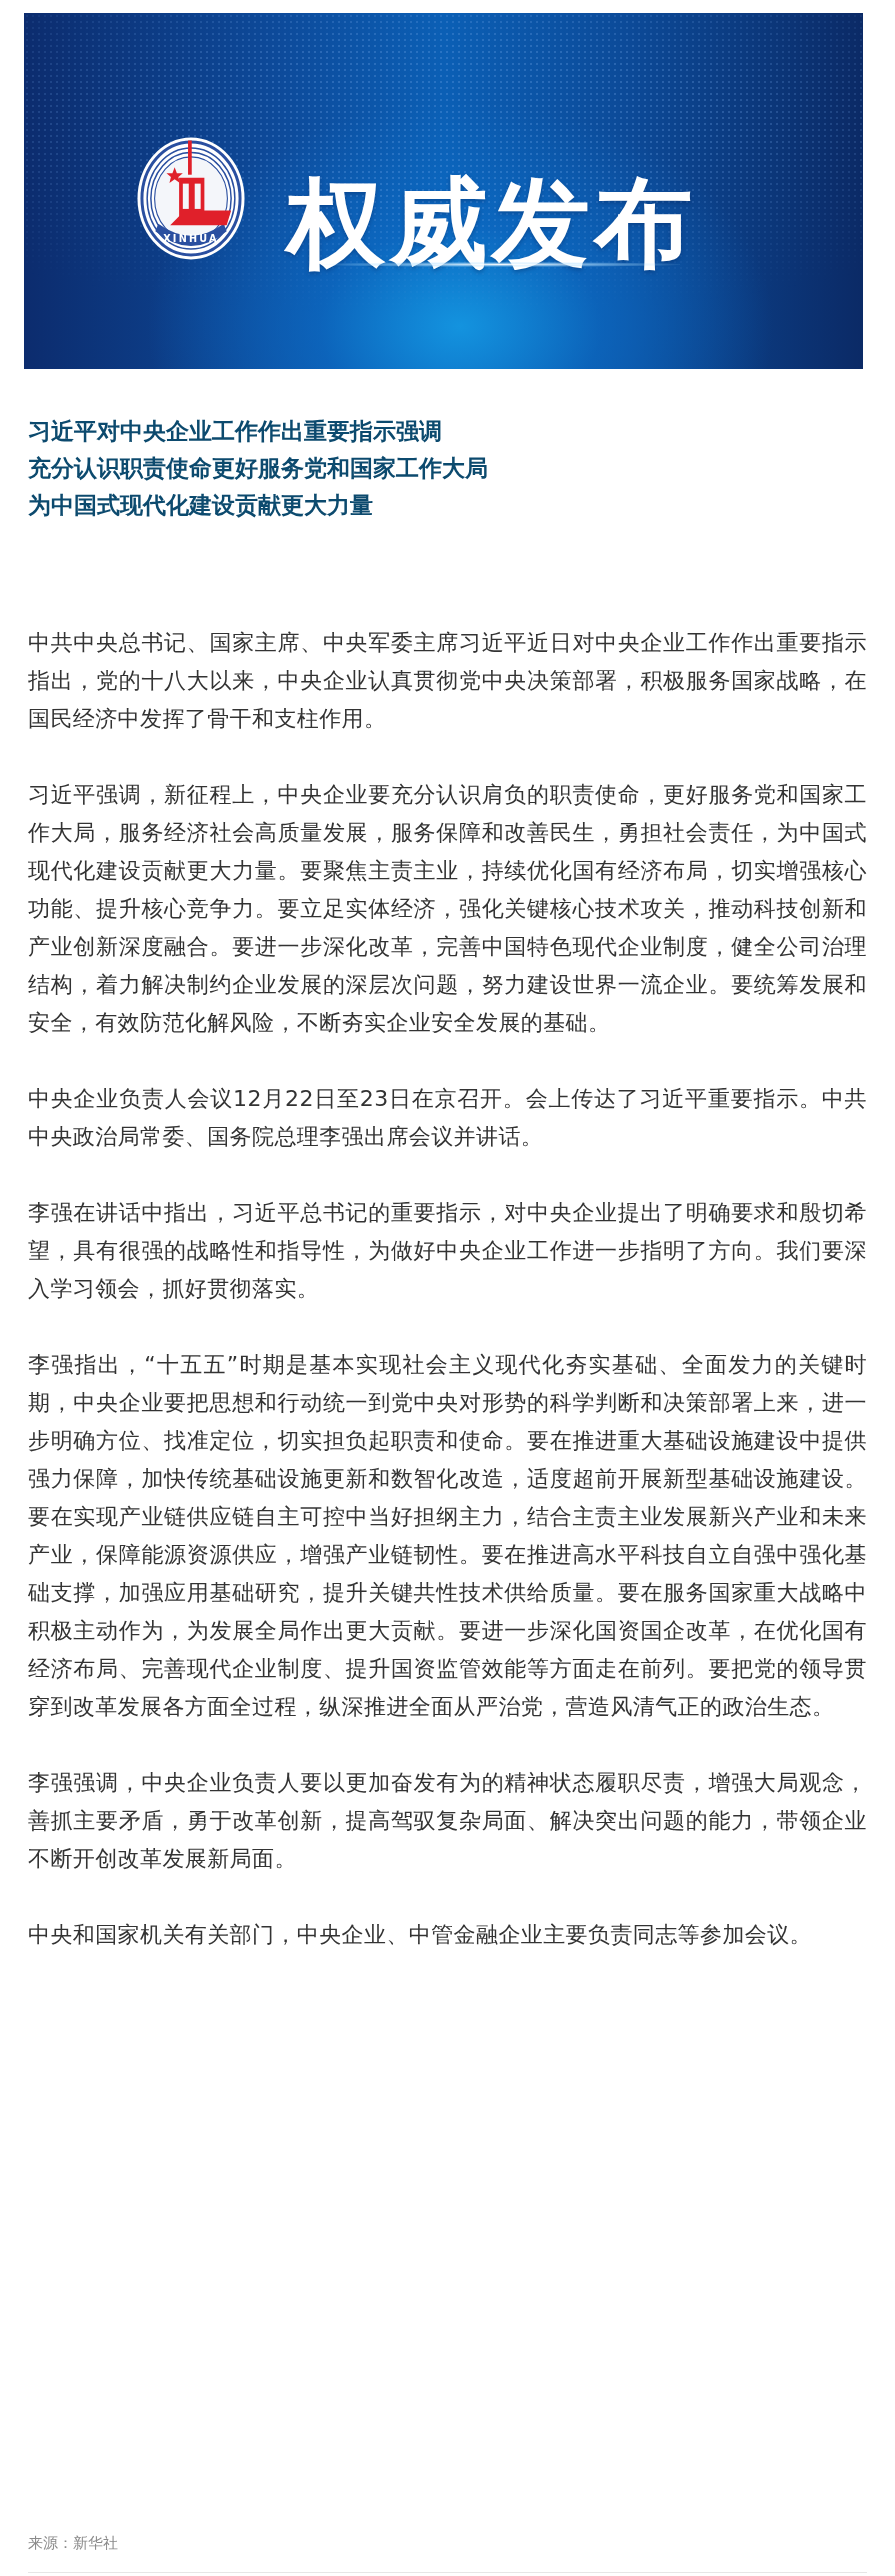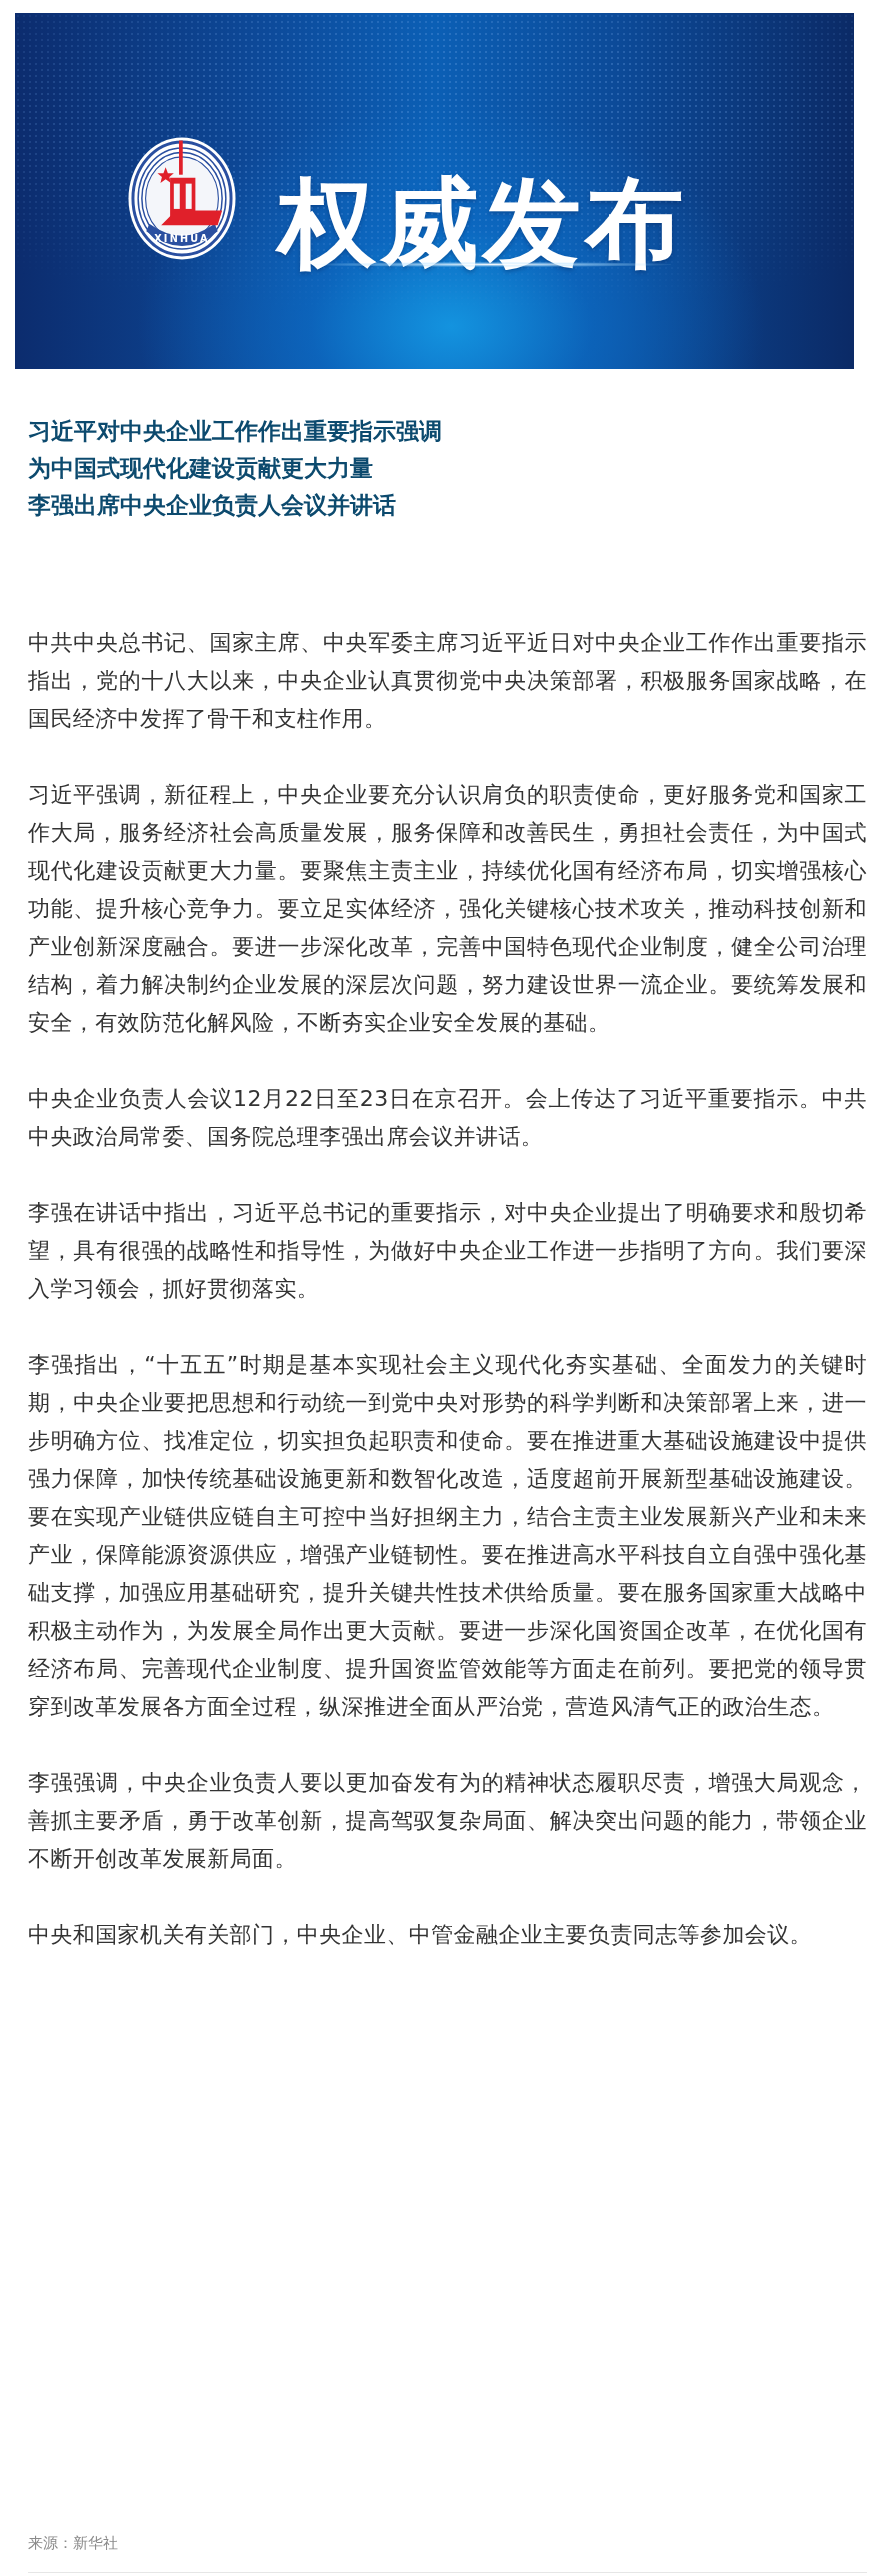--- a/index.html
+++ b/index.html
@@ -6,21 +6,21 @@
   body {
     width: 895px;
     height: 2576px;
     position: relative;
     overflow: hidden;
     font-family: "DejaVu Sans", "Liberation Sans", sans-serif;
     color: #333333;
   }
   .banner {
     position: absolute;
-    left: 15px; top: 13.4px;
+    left: 24px; top: 13.4px;
     width: 839px; height: 356px;
     overflow: hidden;
     background:
       radial-gradient(ellipse 313px 224px at 52% 88%, rgba(20,150,225,0.95) 0%, rgba(12,110,200,0.65) 45%, rgba(10,70,160,0) 100%),
       linear-gradient(90deg, #0c2c6e 0%, #0d4a9a 30%, #0b5fb5 50%, #0c4a98 72%, #0b2a66 100%);
   }
   .banner .dots {
     position: absolute; inset: 0;
     background-image: radial-gradient(circle, rgba(120,170,235,0.28) 0.9px, transparent 1.2px);
     background-size: 6px 6px;
@@ -94,22 +94,22 @@
     <rect x="63" y="64" width="8" height="34" fill="#f4f6fa"></rect>
     <rect x="79" y="64" width="8" height="34" fill="#f4f6fa"></rect>
     <polygon points="52,42 55,50 63,50 57,55 59,63 52,58 45,63 47,55 41,50 49,50" fill="#e0202a"></polygon>
   </svg>
   <div class="banner-title">权威发布</div>
   <div class="title-glow"></div>
 </div>
 
 <div class="headline">
   <div class="headline-line">习近平对中央企业工作作出重要指示强调</div>
+  <div class="headline-line">充分认识职责使命更好服务党和国家工作大局</div>
   <div class="headline-line">为中国式现代化建设贡献更大力量</div>
-  <div class="headline-line">李强出席中央企业负责人会议并讲话</div>
 </div>
 
 <div class="article">
   <p class="para">中共中央总书记、国家主席、中央军委主席习近平近日对中央企业工作作出重要指示指出，党的十八大以来，中央企业认真贯彻党中央决策部署，积极服务国家战略，在国民经济中发挥了骨干和支柱作用。</p>
   <p class="para">习近平强调，新征程上，中央企业要充分认识肩负的职责使命，更好服务党和国家工作大局，服务经济社会高质量发展，服务保障和改善民生，勇担社会责任，为中国式现代化建设贡献更大力量。要聚焦主责主业，持续优化国有经济布局，切实增强核心功能、提升核心竞争力。要立足实体经济，强化关键核心技术攻关，推动科技创新和产业创新深度融合。要进一步深化改革，完善中国特色现代企业制度，健全公司治理结构，着力解决制约企业发展的深层次问题，努力建设世界一流企业。要统筹发展和安全，有效防范化解风险，不断夯实企业安全发展的基础。</p>
   <p class="para">中央企业负责人会议12月22日至23日在京召开。会上传达了习近平重要指示。中共中央政治局常委、国务院总理李强出席会议并讲话。</p>
   <p class="para">李强在讲话中指出，习近平总书记的重要指示，对中央企业提出了明确要求和殷切希望，具有很强的战略性和指导性，为做好中央企业工作进一步指明了方向。我们要深入学习领会，抓好贯彻落实。</p>
   <p class="para">李强指出，“十五五”时期是基本实现社会主义现代化夯实基础、全面发力的关键时期，中央企业要把思想和行动统一到党中央对形势的科学判断和决策部署上来，进一步明确方位、找准定位，切实担负起职责和使命。要在推进重大基础设施建设中提供强力保障，加快传统基础设施更新和数智化改造，适度超前开展新型基础设施建设。要在实现产业链供应链自主可控中当好担纲主力，结合主责主业发展新兴产业和未来产业，保障能源资源供应，增强产业链韧性。要在推进高水平科技自立自强中强化基础支撑，加强应用基础研究，提升关键共性技术供给质量。要在服务国家重大战略中积极主动作为，为发展全局作出更大贡献。要进一步深化国资国企改革，在优化国有经济布局、完善现代企业制度、提升国资监管效能等方面走在前列。要把党的领导贯穿到改革发展各方面全过程，纵深推进全面从严治党，营造风清气正的政治生态。</p>
   <p class="para">李强强调，中央企业负责人要以更加奋发有为的精神状态履职尽责，增强大局观念，善抓主要矛盾，勇于改革创新，提高驾驭复杂局面、解决突出问题的能力，带领企业不断开创改革发展新局面。</p>
   <p class="para">中央和国家机关有关部门，中央企业、中管金融企业主要负责同志等参加会议。</p>

